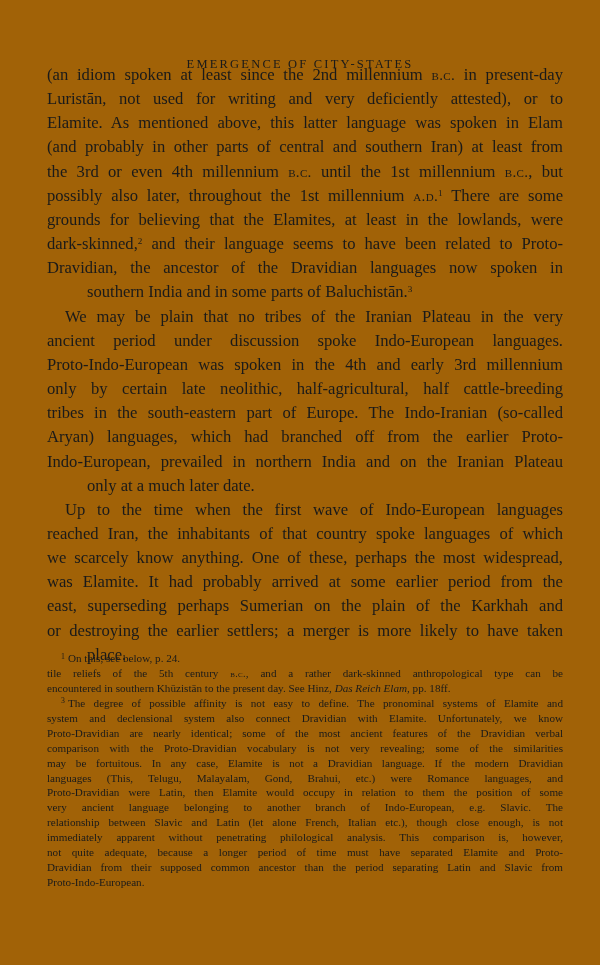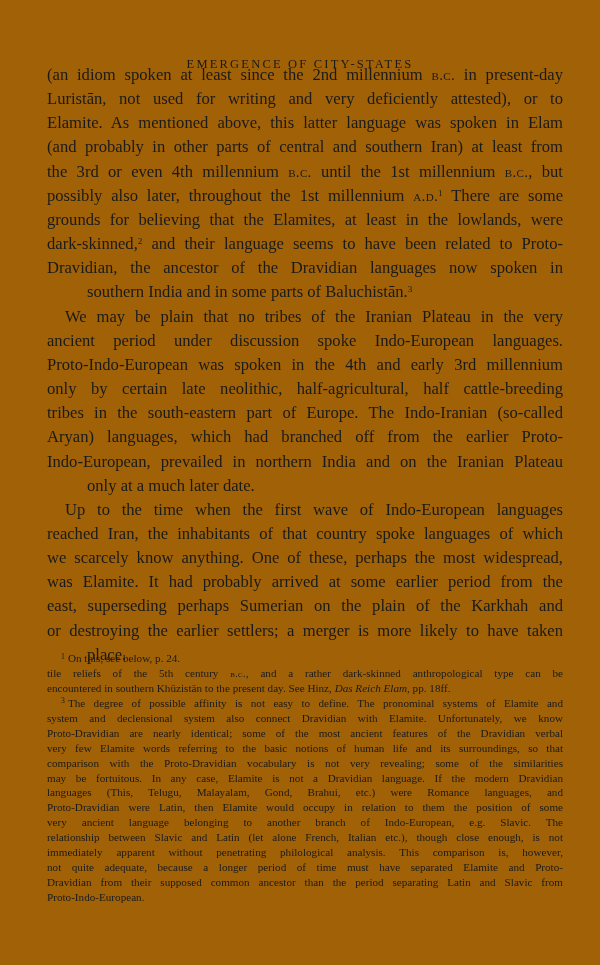--- a/index.html
+++ b/index.html
@@ -64,21 +64,20 @@
     <span class="line last">place.</span>
   </div>
 
   <div class="footnotes">
     <span class="fline last indent"><span class="fn-mark">1</span><span>On this, see below, p. 24.</span></span>
     <span class="fline"><span>tile reliefs of the 5th century </span><span class="sc">b.c.</span><span>, and a rather dark-skinned anthropological type can be</span></span>
     <span class="fline last"><span>encountered in southern Khūzistān to the present day. See Hinz, </span><i>Das Reich Elam</i><span>, pp. 18ff.</span></span>
     <span class="fline indent"><span class="fn-mark">3</span><span>The degree of possible affinity is not easy to define. The pronominal systems of Elamite and</span></span>
     <span class="fline">system and declensional system also connect Dravidian with Elamite. Unfortunately, we know</span>
     <span class="fline">Proto-Dravidian are nearly identical; some of the most ancient features of the Dravidian verbal</span>
-    <span class="fline">very few Elamite words referring to the basic notions of human life and its surroundings, so that</span>
     <span class="fline">comparison with the Proto-Dravidian vocabulary is not very revealing; some of the similarities</span>
     <span class="fline">may be fortuitous. In any case, Elamite is not a Dravidian language. If the modern Dravidian</span>
     <span class="fline">languages (This, Telugu, Malayalam, Gond, Brahui, etc.) were Romance languages, and</span>
     <span class="fline">Proto-Dravidian were Latin, then Elamite would occupy in relation to them the position of some</span>
     <span class="fline">very ancient language belonging to another branch of Indo-European, e.g. Slavic. The</span>
     <span class="fline">relationship between Slavic and Latin (let alone French, Italian etc.), though close enough, is not</span>
     <span class="fline">immediately apparent without penetrating philological analysis. This comparison is, however,</span>
     <span class="fline">not quite adequate, because a longer period of time must have separated Elamite and Proto-</span>
     <span class="fline">Dravidian from their supposed common ancestor than the period separating Latin and Slavic from</span>
     <span class="fline last">Proto-Indo-European.</span>

